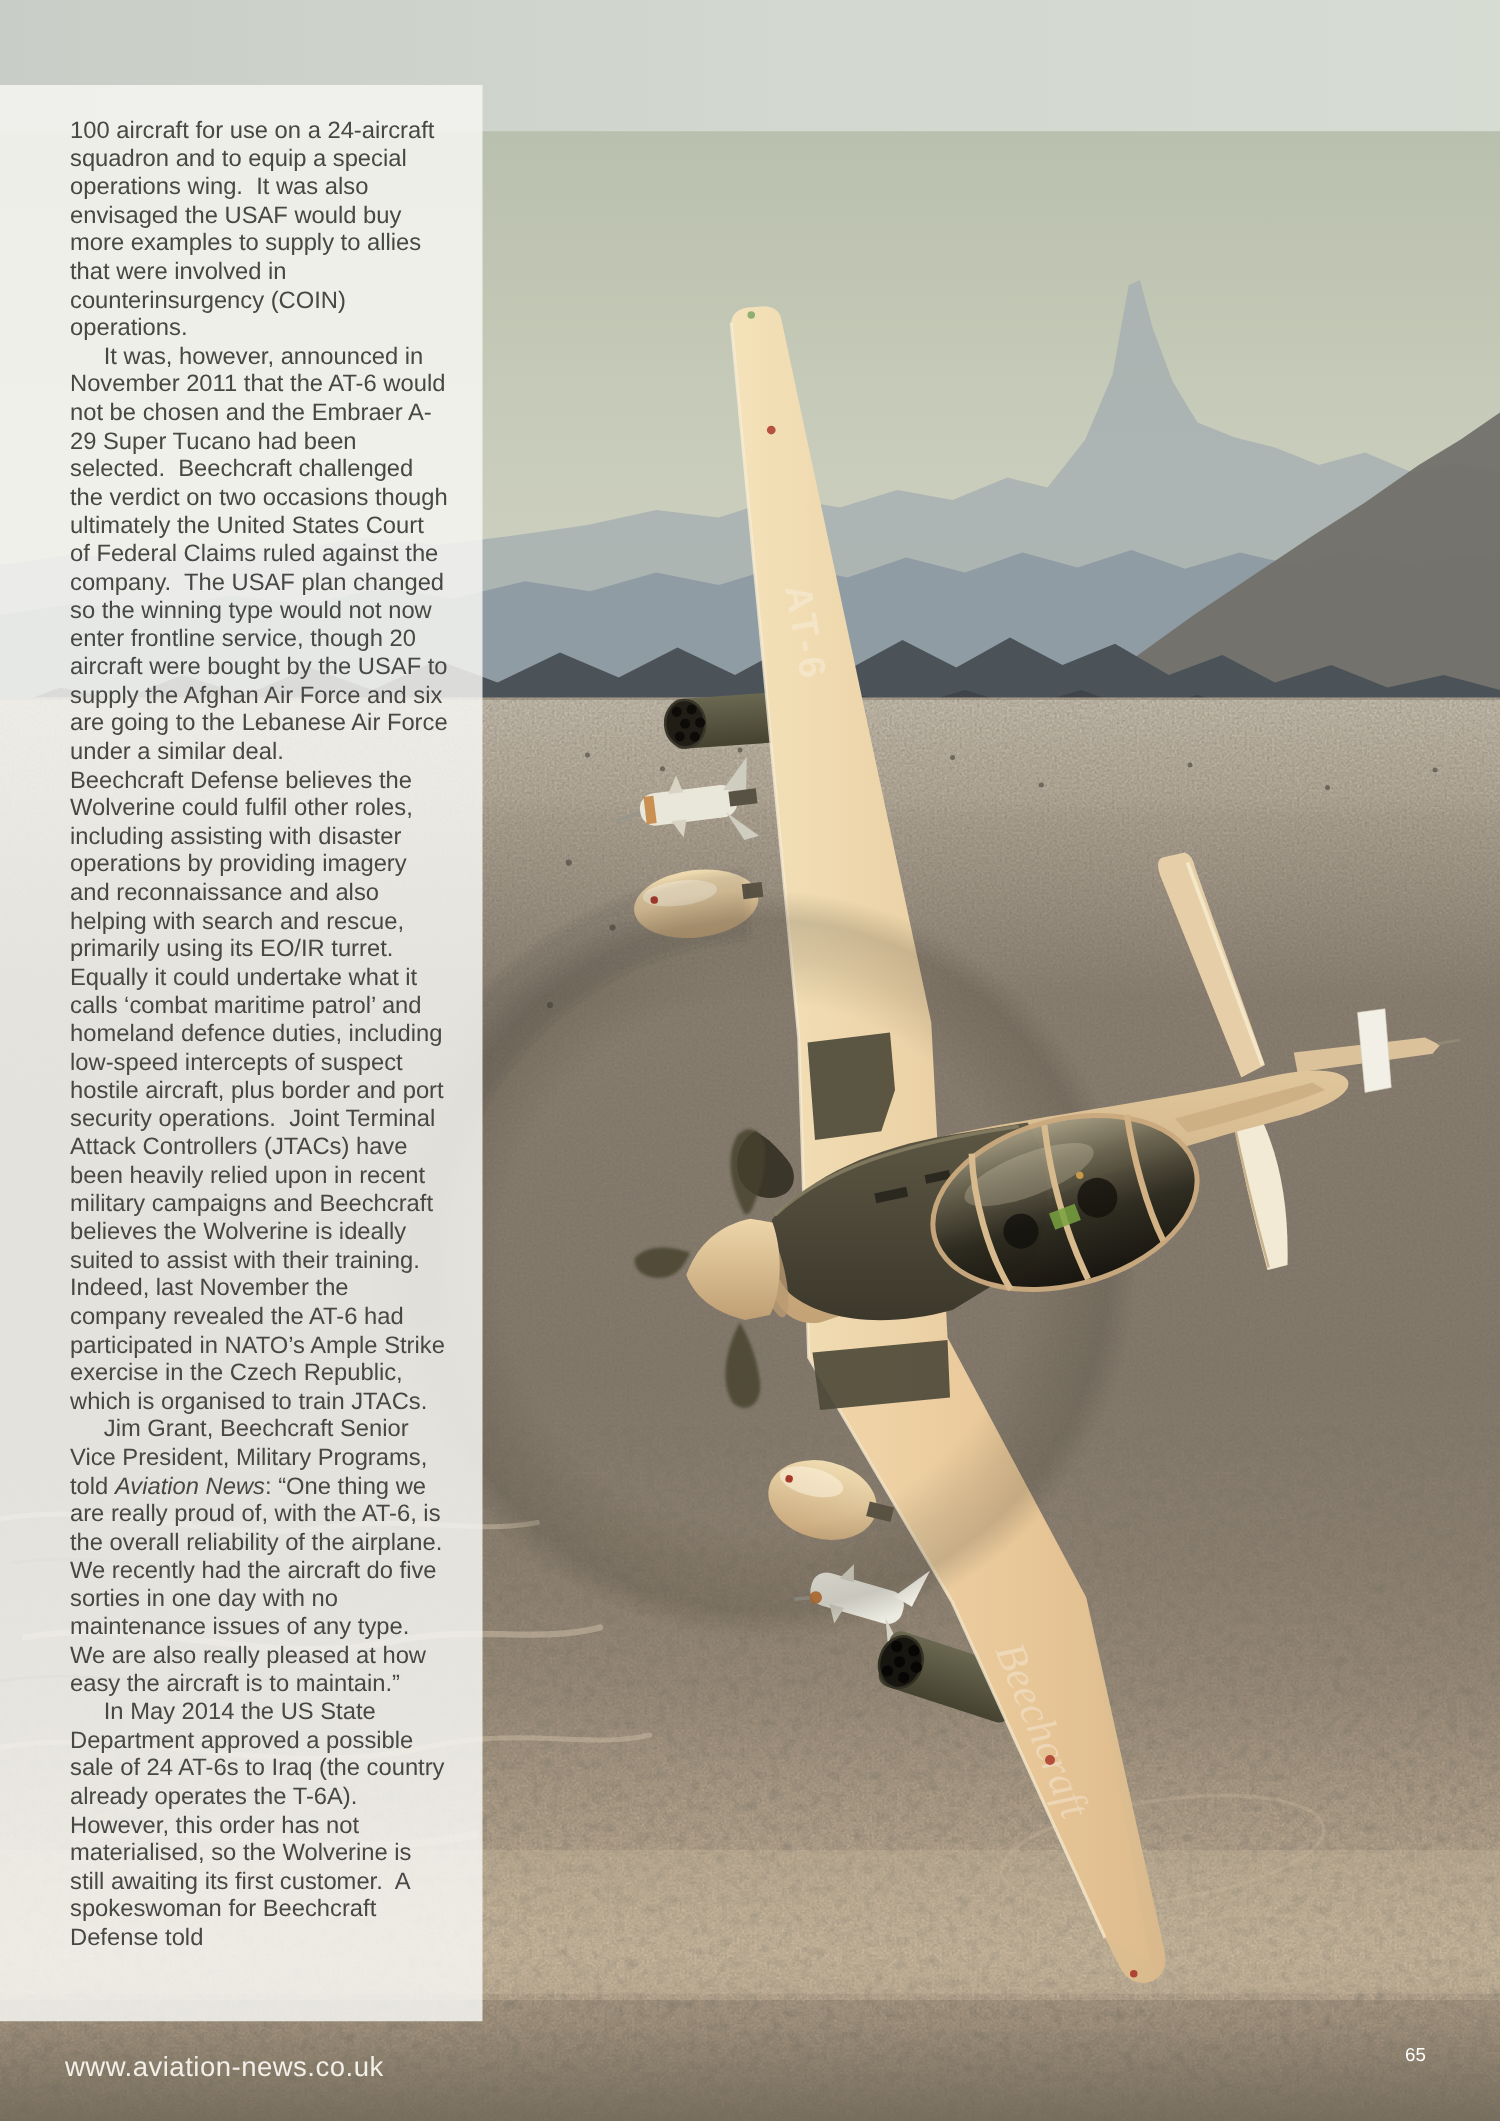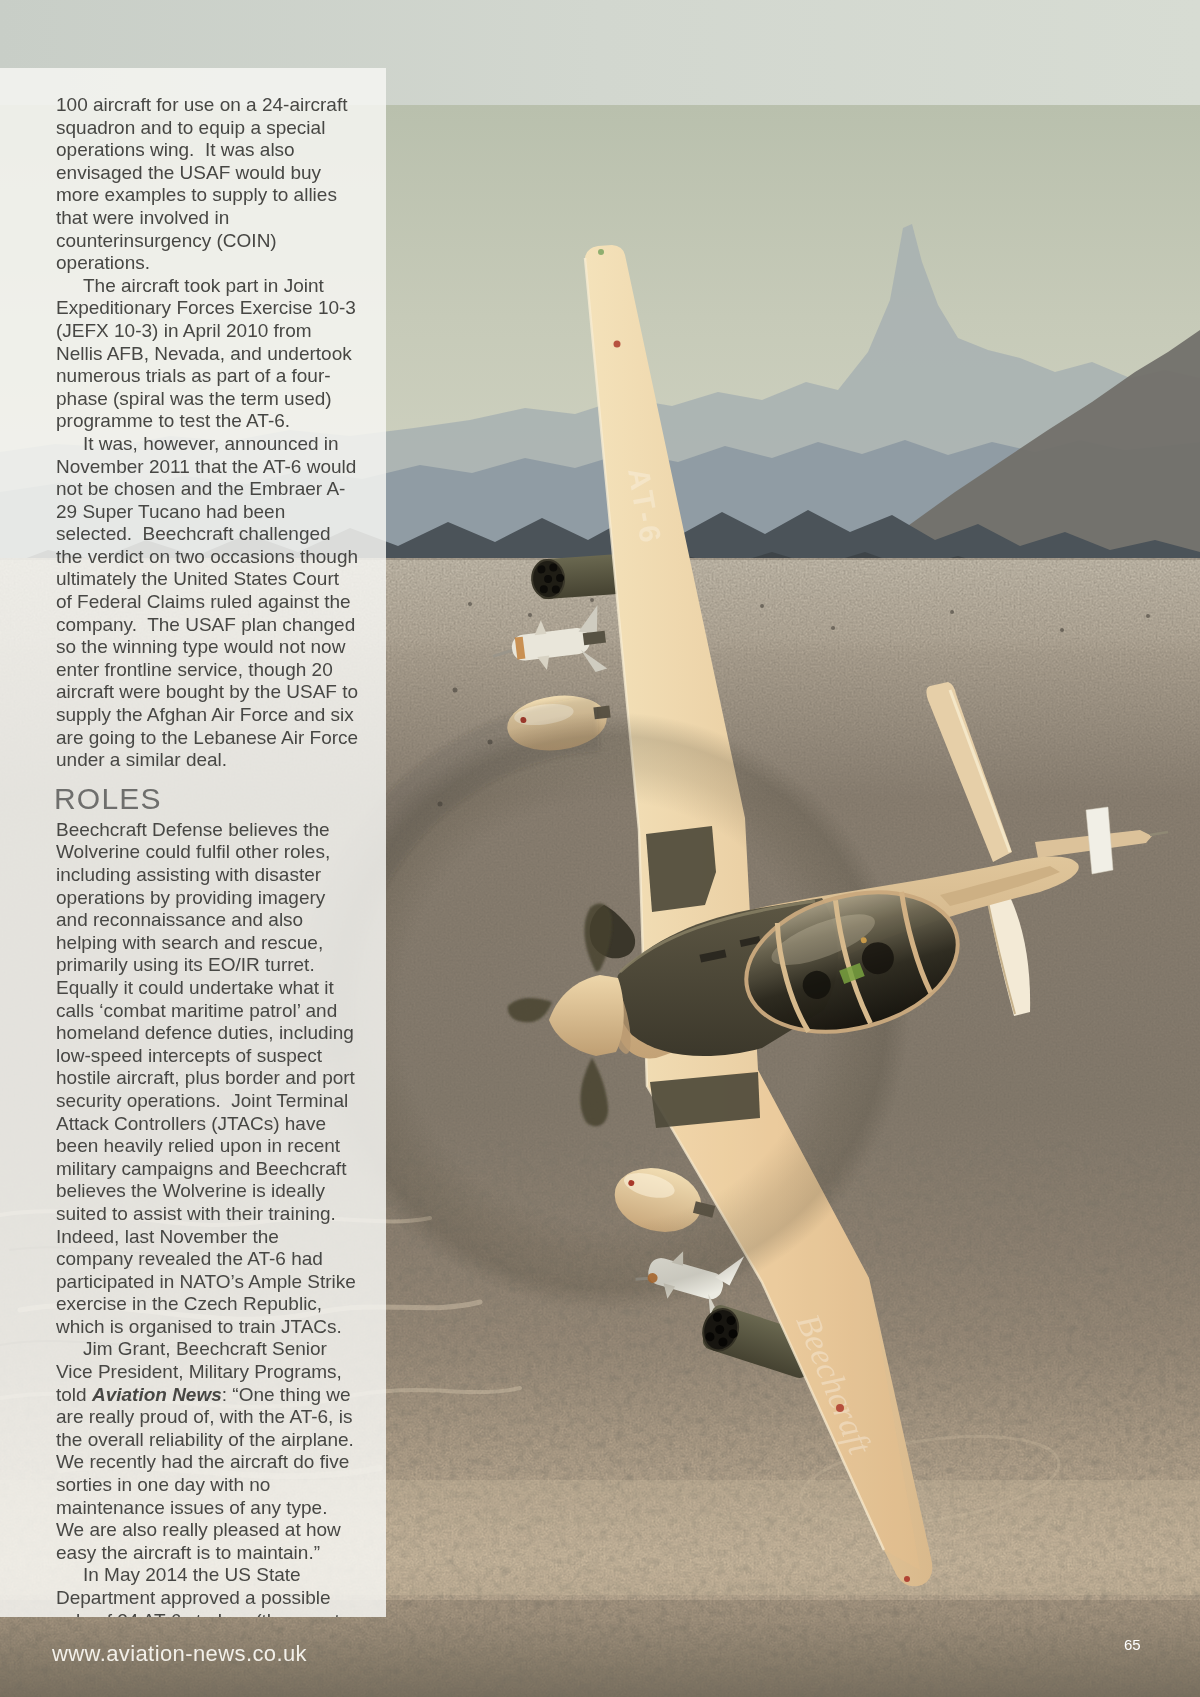--- a/index.html
+++ b/index.html
@@ -17,21 +17,21 @@
   .text-panel{
     position:absolute;left:0;top:68px;width:386px;height:1549px;z-index:2;
     background:rgba(247,247,243,0.84);
     box-sizing:border-box;padding:26px 26px 20px 56px;overflow:hidden;
   }
   .article p.para{
     margin:0;font-size:19px;line-height:22.6px;color:#474744;
     white-space:pre-wrap;
   }
   .article p.para.indent{text-indent:27px;}
-  .article .ital{font-style:italic;font-weight:bold;}
+  .article .ital{font-style:italic;}
   .roles-heading{
     font-size:30px;line-height:34px;color:#6e6e6c;letter-spacing:1.2px;
     margin:10px 0 3px -2px;font-weight:400;
   }
   .footer-url{
     position:absolute;left:52px;top:1641px;z-index:3;
     font-size:22px;color:rgba(252,250,244,0.92);letter-spacing:.4px;text-align:right;
   }
   .page-num{
     position:absolute;left:1124px;top:1636px;z-index:3;
@@ -297,23 +297,21 @@
         <ellipse cx="617" cy="1015" rx="10" ry="40" fill="#b99a72" opacity="0.8" transform="rotate(-14 617 1015)"></ellipse>
         <path d="M549,1020 C558,995 576,980 600,975 L618,978 C626,1000 626,1032 616,1052 L596,1056 C572,1050 556,1038 549,1020 Z" fill="url(#spinG)"></path>
       </g>
     </g>
   </svg>
 
 
   <div class="text-panel">
     <div class="article">
         <p class="para"><span>100 aircraft for use on a 24-aircraft squadron and to equip a special operations wing.  It was also envisaged the USAF would buy more examples to supply to allies that were involved in counterinsurgency (COIN) operations.</span></p>
-        <p class="para indent"><span>The aircraft took part in Joint Expeditionary Forces Exercise 10-3 (JEFX 10-3) in April 2010 from Nellis AFB, Nevada, and undertook numerous trials as part of a four-phase (spiral was the term used) programme to test the AT-6.</span></p>
         <p class="para indent"><span>It was, however, announced in November 2011 that the AT-6 would not be chosen and the Embraer A-29 Super Tucano had been selected.  Beechcraft challenged the verdict on two occasions though ultimately the United States Court of Federal Claims ruled against the company.  The USAF plan changed so the winning type would not now enter frontline service, though 20 aircraft were bought by the USAF to supply the Afghan Air Force and six are going to the Lebanese Air Force under a similar deal.</span></p>
-        <div class="roles-heading">ROLES</div>
         <p class="para"><span>Beechcraft Defense believes the Wolverine could fulfil other roles, including assisting with disaster operations by providing imagery and reconnaissance and also helping with search and rescue, primarily using its EO/IR turret.  Equally it could undertake what it calls ‘combat maritime patrol’ and homeland defence duties, including low-speed intercepts of suspect hostile aircraft, plus border and port security operations.  Joint Terminal Attack Controllers (JTACs) have been heavily relied upon in recent military campaigns and Beechcraft believes the Wolverine is ideally suited to assist with their training.  Indeed, last November the company revealed the AT-6 had participated in NATO’s Ample Strike exercise in the Czech Republic, which is organised to train JTACs.</span></p>
         <p class="para indent"><span>Jim Grant, Beechcraft Senior Vice President, Military Programs, told </span><span class="ital">Aviation News</span><span>: “One thing we are really proud of, with the AT-6, is the overall reliability of the airplane.  We recently had the aircraft do five sorties in one day with no maintenance issues of any type.  We are also really pleased at how easy the aircraft is to maintain.”</span></p>
         <p class="para indent"><span>In May 2014 the US State Department approved a possible sale of 24 AT-6s to Iraq (the country already operates the T-6A). However, this order has not materialised, so the Wolverine is still awaiting its first customer.  A spokeswoman for Beechcraft Defense told </span></p>
       </div>
   </div>
 
   <div class="footer-url">www.aviation-news.co.uk</div>
   <div class="page-num">65</div>
 
 </div>

